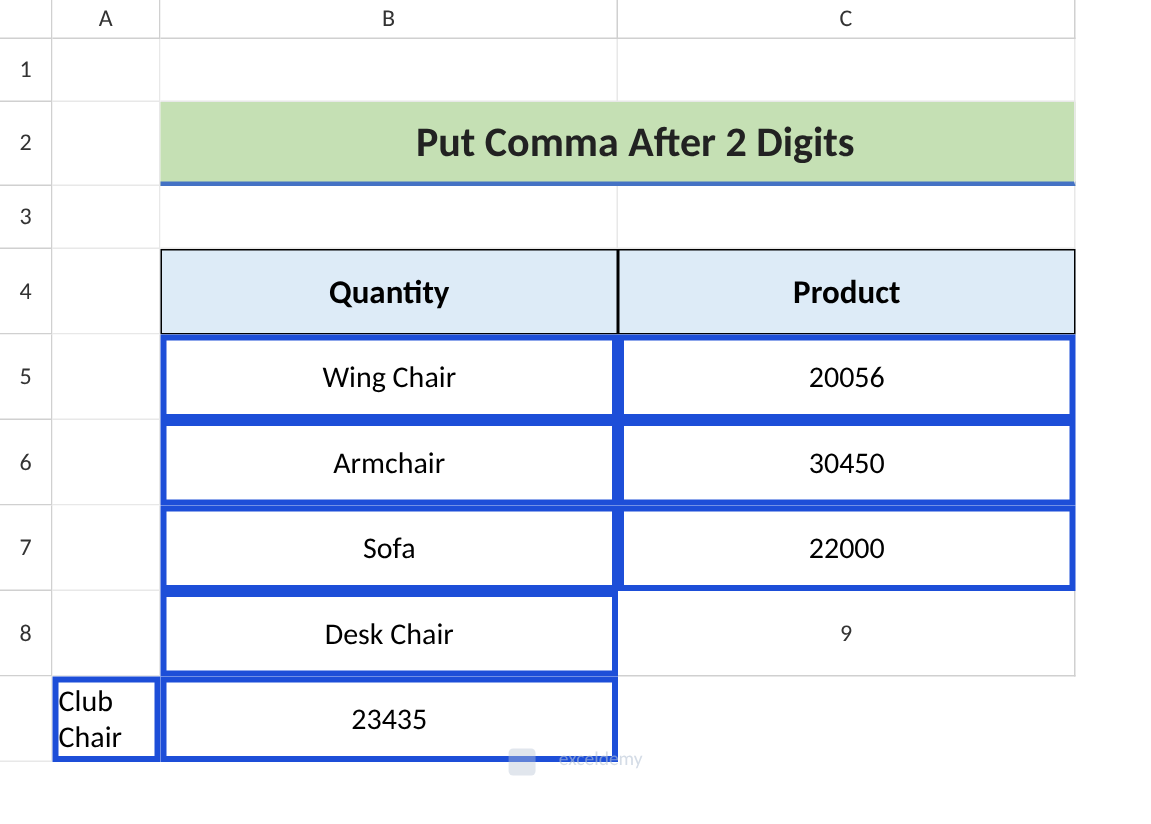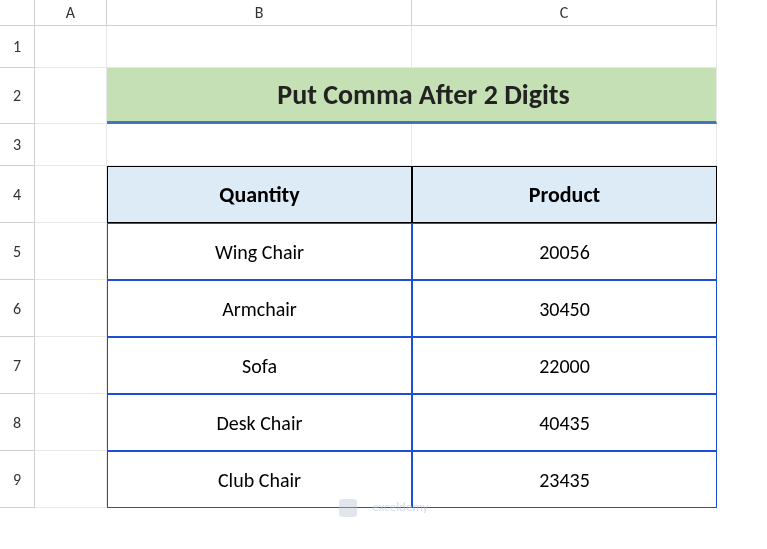--- a/index.html
+++ b/index.html
@@ -66,21 +66,21 @@
       justify-content: center;
       padding-left: 24px;
     }
     .table-header {
       background: #ddebf7;
       font-weight: bold;
       font-size: 22px;
       border: 1px solid #000;
     }
     .table-cell {
-      border: 1px solid #1d4ed8;
+      border: 4px solid #1d4ed8;
       font-size: 20px;
     }
     .watermark {
       position: absolute;
       bottom: 32px;
       left: 50%;
       transform: translateX(-50%);
       color: #b8c5d6;
       font-size: 13px;
       opacity: 0.6;
@@ -138,21 +138,20 @@
   <div class="cell table-cell">30450</div>
 
   <div class="row-header">7</div>
   <div class="cell"></div>
   <div class="cell table-cell">Sofa</div>
   <div class="cell table-cell">22000</div>
 
   <div class="row-header">8</div>
   <div class="cell"></div>
   <div class="cell table-cell">Desk Chair</div>
-  <div class="cell table-cell">40435</div>
 
   <div class="row-header">9</div>
   <div class="cell"></div>
   <div class="cell table-cell">Club Chair</div>
   <div class="cell table-cell">23435</div>
 </div>
 
 <div class="watermark">
   <span class="watermark-icon"></span>
   <span>exceldemy</span>

